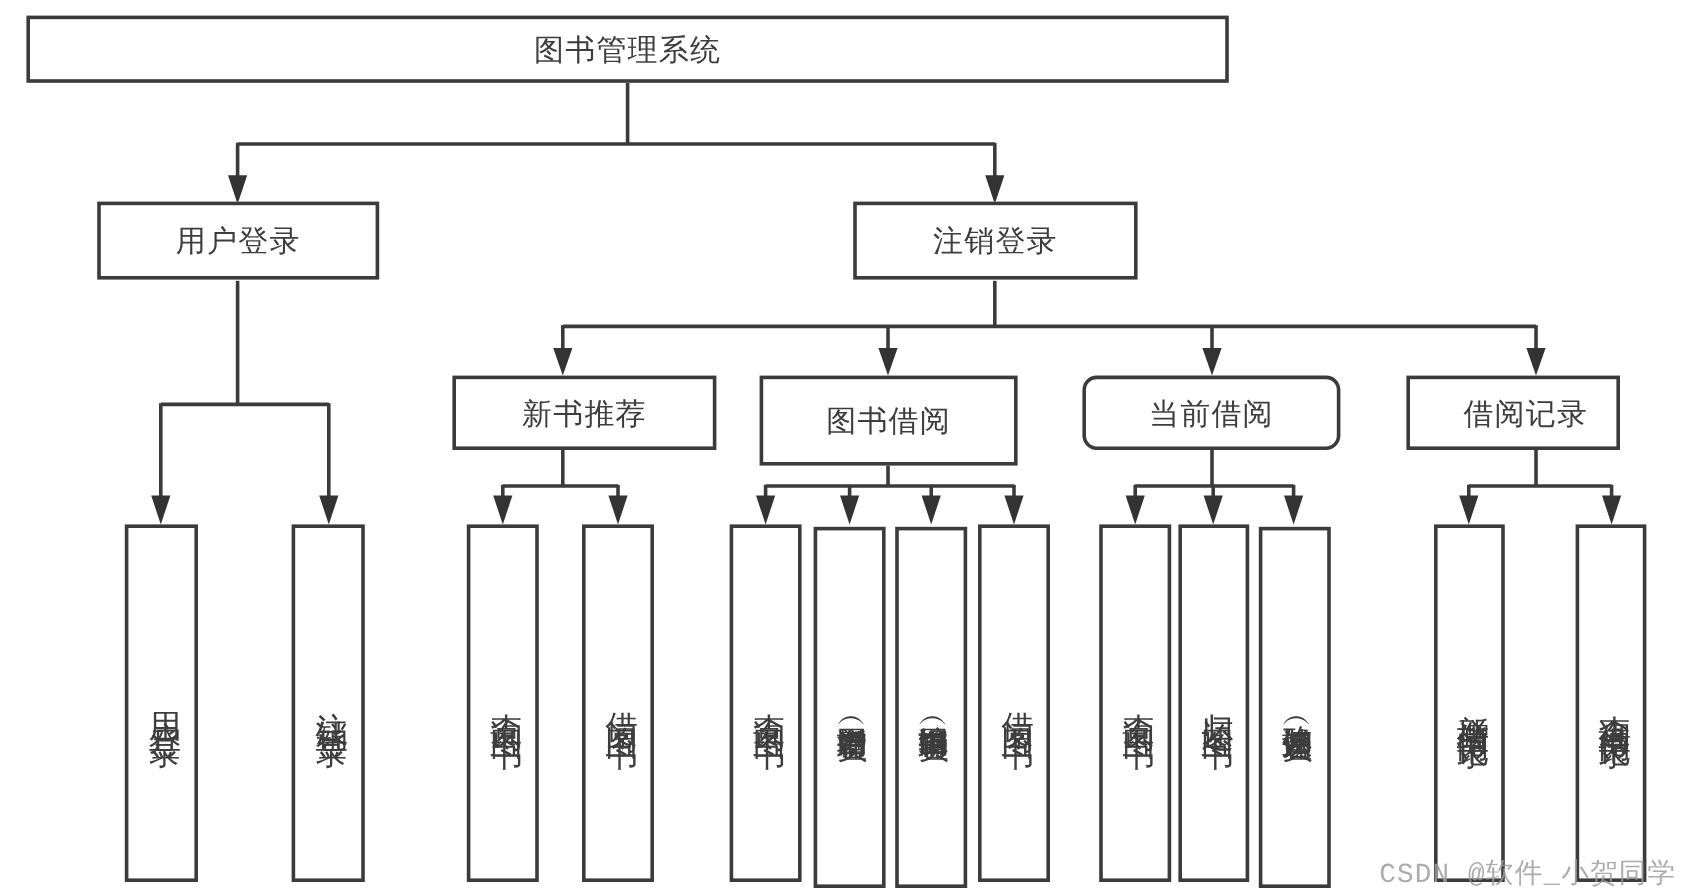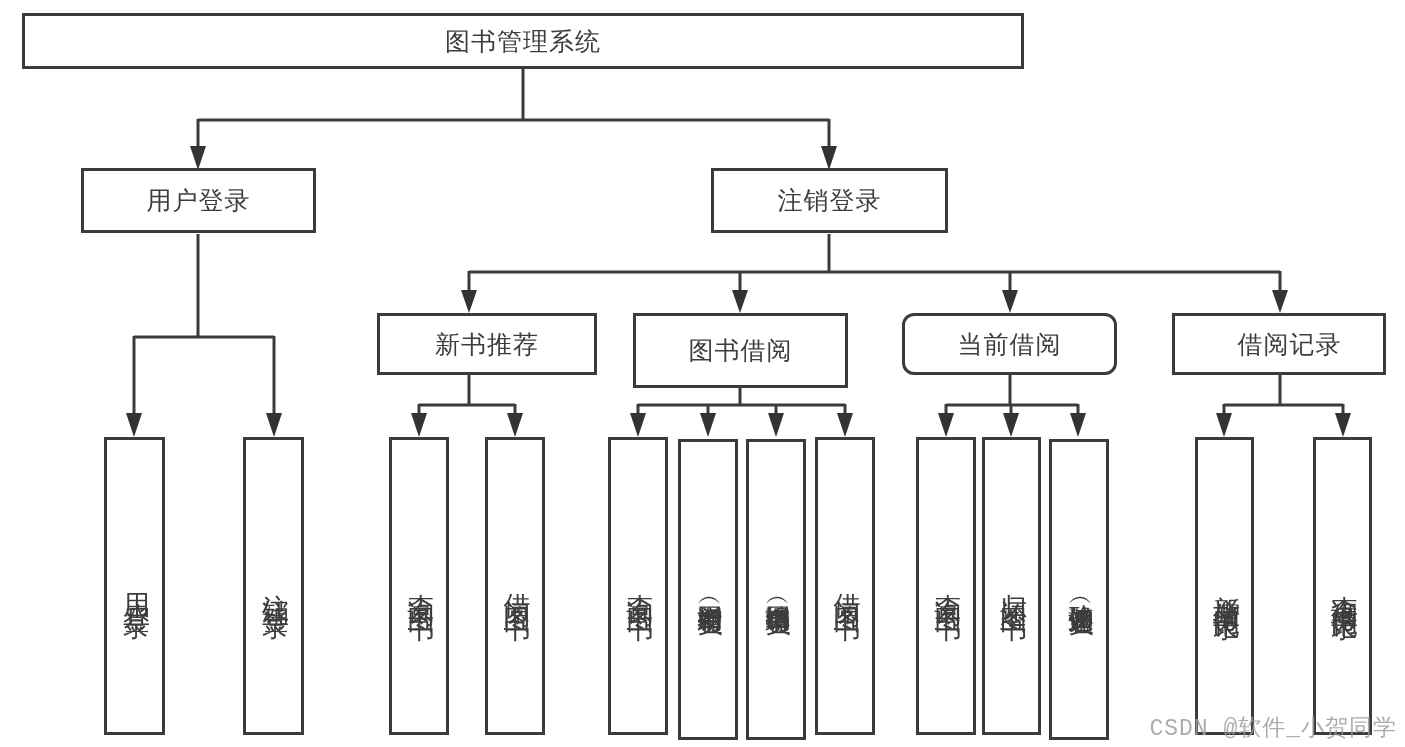--- a/index.html
+++ b/index.html
@@ -116,21 +116,21 @@
   </svg>
 
   <div class="node" style="left:22px;top:13px;width:1002px;height:56px;">图书管理系统</div>
 
   <div class="node" style="left:81px;top:168px;width:235px;height:65px;">用户登录</div>
   <div class="node" style="left:711px;top:168px;width:237px;height:65px;">注销登录</div>
 
   <div class="node" style="left:377px;top:313px;width:220px;height:62px;">新书推荐</div>
   <div class="node" style="left:633px;top:313px;width:215px;height:75px;">图书借阅</div>
   <div class="node" style="left:902px;top:313px;width:215px;height:62px;border-radius:12px;">当前借阅</div>
-  <div class="node" style="left:1172px;top:313px;width:214px;height:62px;padding-left:21px;">借阅记录</div>
+  <div class="node" style="left:1172px;top:313px;width:178px;height:62px;padding-left:21px;">借阅记录</div>
 
   <div class="node vnode sp-wide" style="left:104px;top:437px;width:61px;height:298px;">用户登录</div>
   <div class="node vnode sp-wide" style="left:243px;top:437px;width:61px;height:298px;">注销登录</div>
 
   <div class="node vnode sp-wide" style="left:389px;top:437px;width:60px;height:298px;">查询图书</div>
   <div class="node vnode sp-wide" style="left:485px;top:437px;width:60px;height:298px;">借阅图书</div>
 
   <div class="node vnode sp-wide" style="left:608px;top:437px;width:60px;height:298px;">查询图书</div>
   <div class="node vnode sp-tight" style="left:678px;top:439px;width:60px;height:301px;">新增图书（管理员）</div>
   <div class="node vnode sp-tight" style="left:746px;top:439px;width:60px;height:301px;">编辑图书（管理员）</div>

